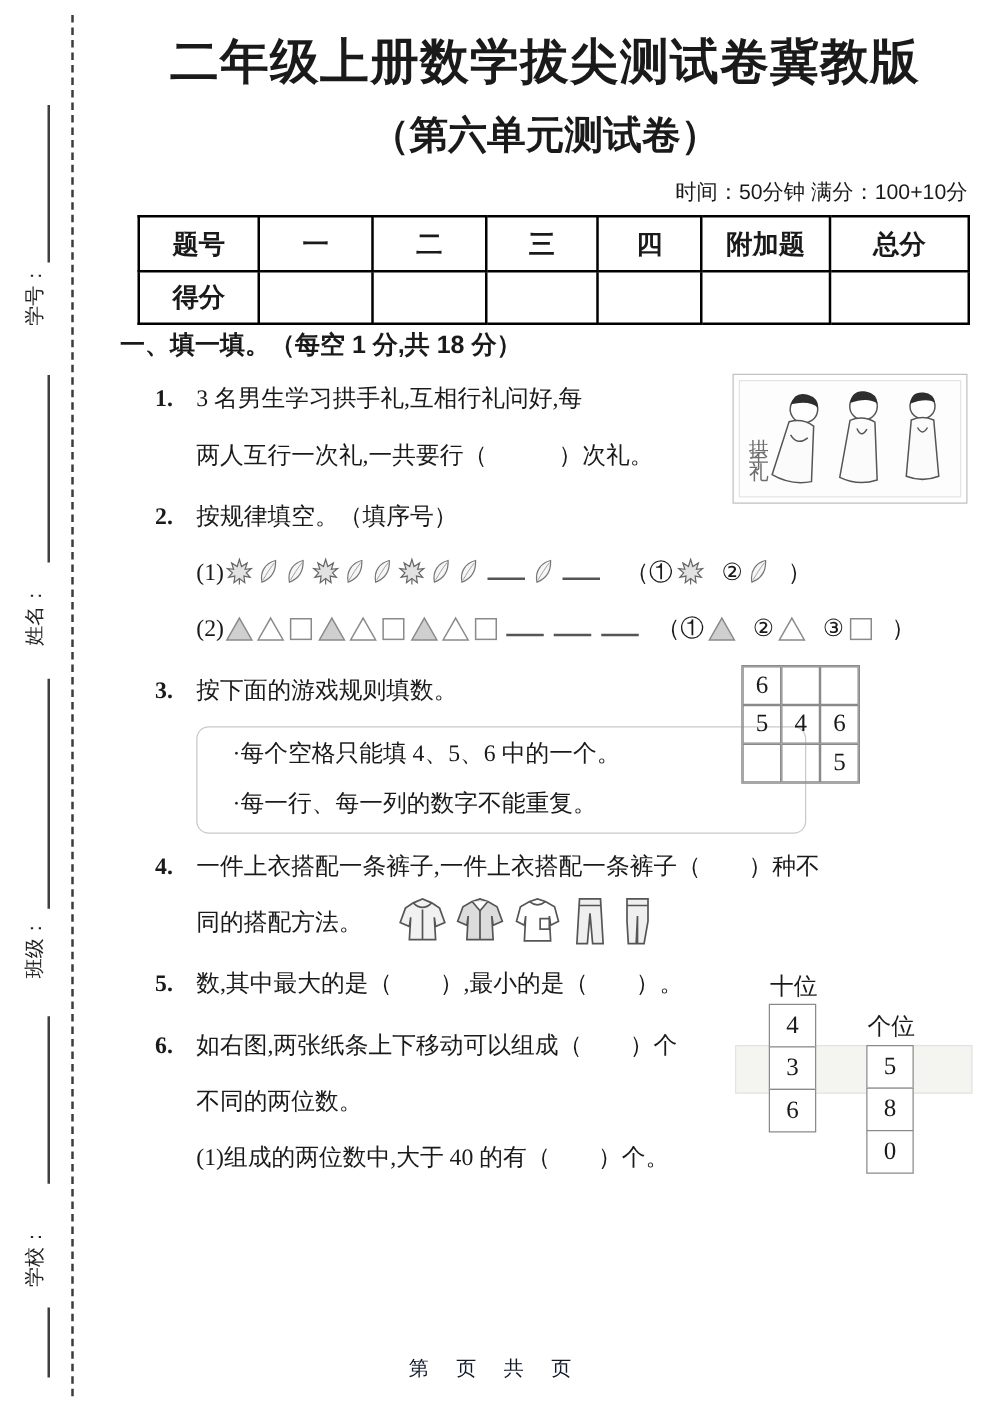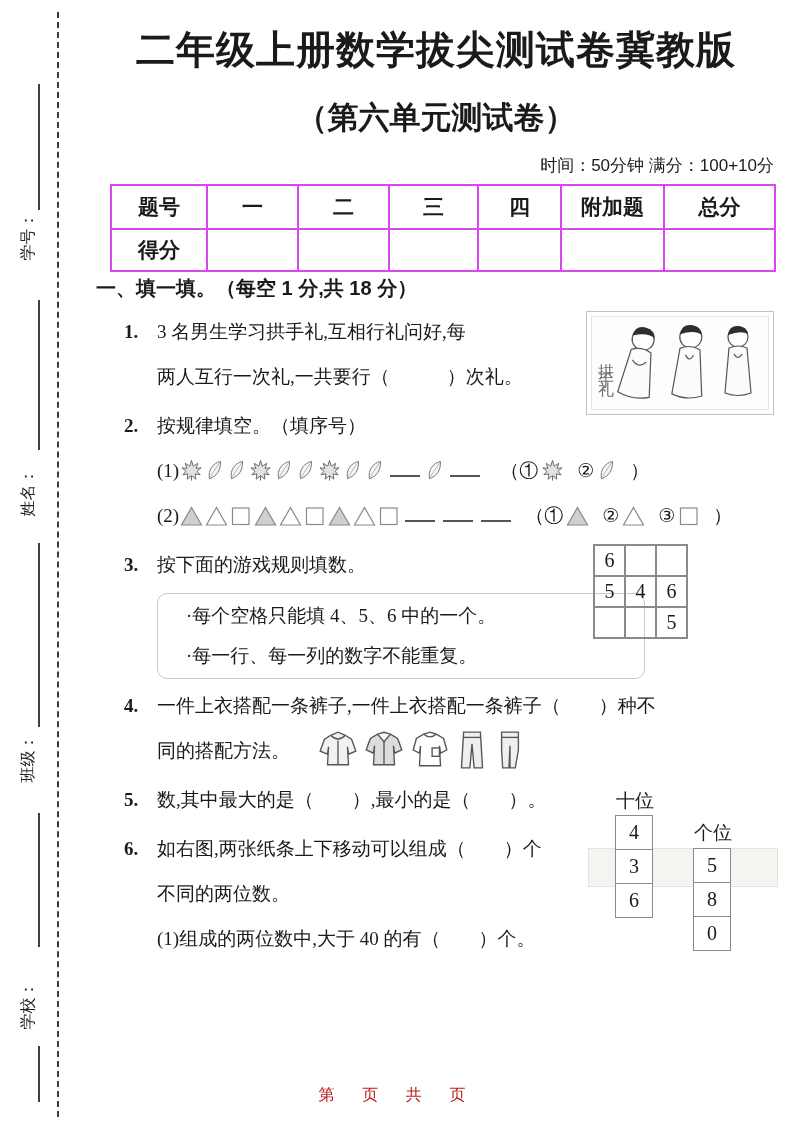--- a/index.html
+++ b/index.html
@@ -8,25 +8,25 @@
     font-family:"Liberation Serif",serif;color:#1a1a1a;
   }
   
   .cut-line{position:absolute;left:57px;top:12px;height:1105px;border-left:2px dashed #3c3c3c;}
   .write-line{position:absolute;left:38px;width:2px;background:#3f3f3f;}
   .side-label{position:absolute;left:2px;width:52px;height:52px;display:flex;align-items:center;justify-content:center;}
   .side-label span{transform:rotate(-90deg);white-space:nowrap;font-family:"Liberation Sans",sans-serif;font-size:16px;color:#222;}
   
   .content{position:absolute;left:96px;top:24px;width:680px;}
   .title{font-family:"Liberation Sans",sans-serif;font-weight:900;font-size:39px;text-align:center;letter-spacing:1px;line-height:52px;}
-  .subtitle{font-family:Liberation Mono, monospace;font-weight:900;font-size:31px;text-align:center;margin-top:24px;line-height:40px;}
+  .subtitle{font-family:Liberation Serif, serif;font-weight:900;font-size:31px;text-align:center;margin-top:12px;line-height:40px;}
   .meta{font-family:"Liberation Sans",sans-serif;font-size:17px;text-align:right;margin-top:14px;padding-right:2px;}
   
   table.score{border-collapse:collapse;margin-top:7px;margin-left:14px;width:664px;table-layout:fixed;}
-  table.score th,table.score td{border:2px solid #d946ef;text-align:center;font-family:"Liberation Sans",sans-serif;}
+  table.score th,table.score td{border:2px solid #000000;text-align:center;font-family:"Liberation Sans",sans-serif;}
   table.score th{font-size:21px;font-weight:700;height:40px;}
   table.score td{height:38px;font-size:21px;font-weight:700;}
   
   .section-heading{font-family:"Liberation Sans",sans-serif;font-weight:900;font-size:20px;margin-top:1px;line-height:30px;}
   .q{display:flex;position:relative;margin-top:4px;}
   .qnum{width:33px;flex:none;font-weight:700;font-size:19px;padding-left:28px;line-height:45px;}
   .qbody{font-size:19px;line-height:45px;}
   .qline{white-space:nowrap;}
   .blank{display:inline-block;width:30px;height:16px;border-bottom:2px solid #555;margin:0 4px;vertical-align:baseline;}
   .icon{display:inline-block;vertical-align:-5px;margin:0 1px;}
@@ -44,21 +44,21 @@
   .clothes{display:inline-flex;gap:4px;vertical-align:-14px;margin-left:22px;}
   
   .card{display:inline-flex;align-items:center;justify-content:center;width:23px;height:29px;border:1px solid #d8d8d8;border-radius:6px;background:#f7f7f6;font-size:19px;margin:0 1px;vertical-align:-7px;}
   
   .place-diagram{position:absolute;right:0px;top:-34px;width:188px;height:168px;}
   .pd-label{position:absolute;font-size:19px;}
   .band{position:absolute;left:0;top:56px;width:188px;height:37px;background:#f4f4f1;border:1px solid #e3e3e0;}
   .strip{position:absolute;width:38px;}
   .strip .cell{height:33px;border:1px solid #8a8a8a;margin-top:-1px;background:#fff;display:flex;align-items:center;justify-content:center;font-size:20px;}
   
-  .footer{position:absolute;left:0;bottom:16px;width:793px;text-align:center;font-family:Liberation Mono, monospace;font-size:16px;letter-spacing:9px;color:#b91c1c;}
+  .footer{position:absolute;left:0;bottom:16px;width:793px;text-align:center;font-family:Liberation Serif, serif;font-size:16px;letter-spacing:9px;color:#0f172a;}
 </style>
 </head>
 <body>
 
 <div class="cut-line"></div>
 <div class="write-line" style="top:84px;height:126px;"></div>
 <div class="side-label" style="top:210px;">
     <span>学号：</span>
   </div>
 <div class="write-line" style="top:300px;height:150px;"></div>

